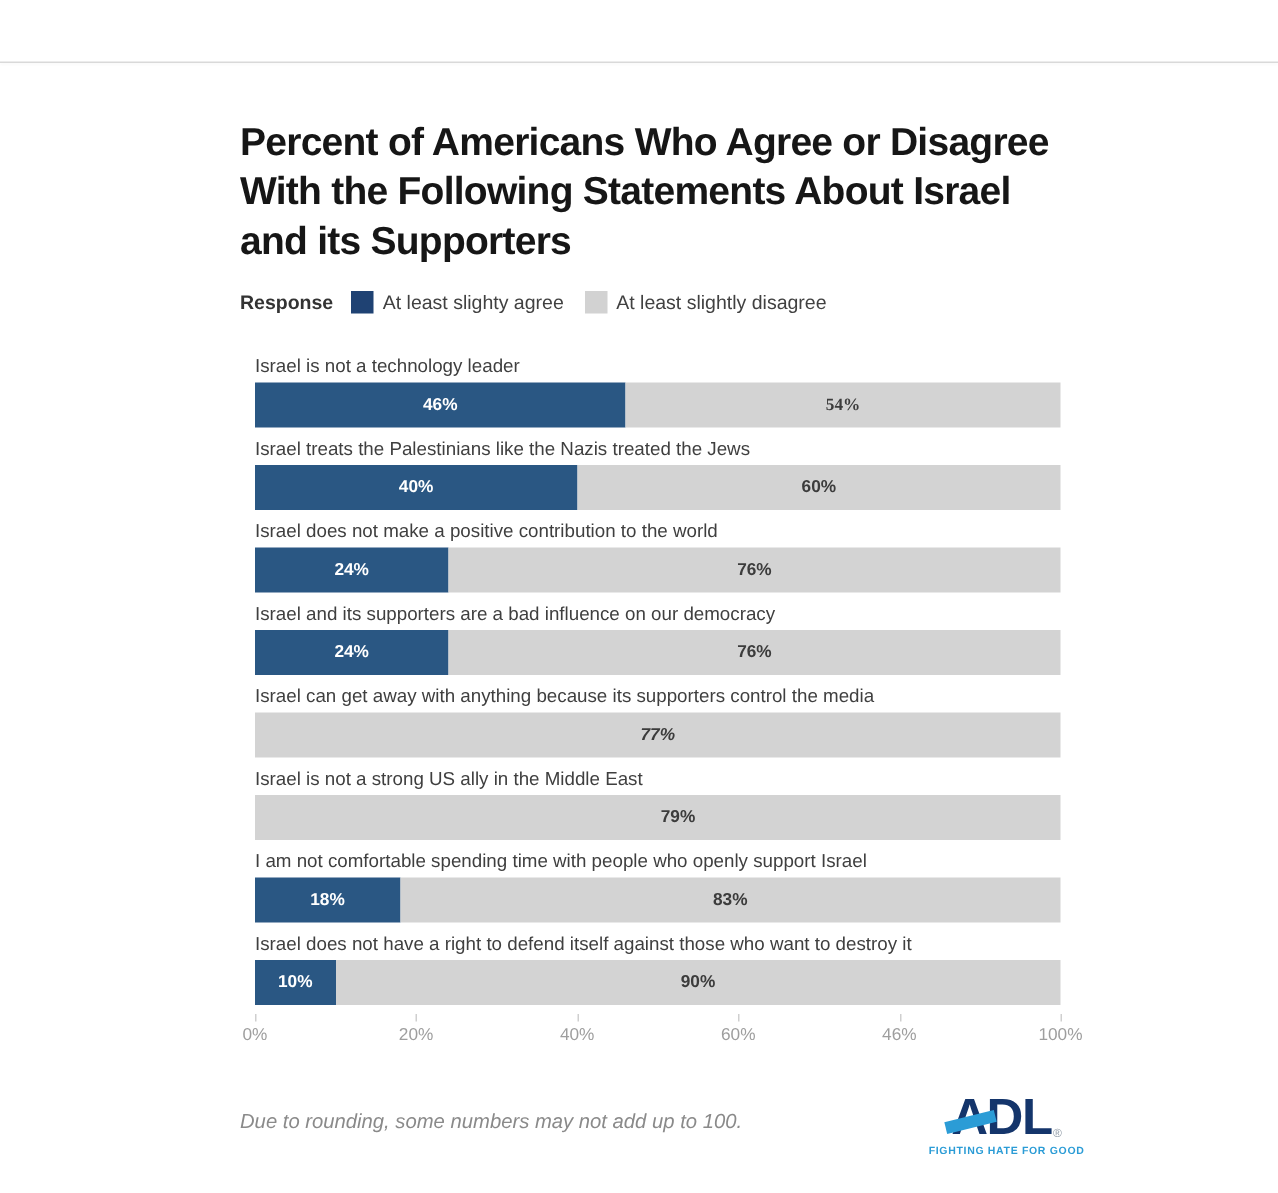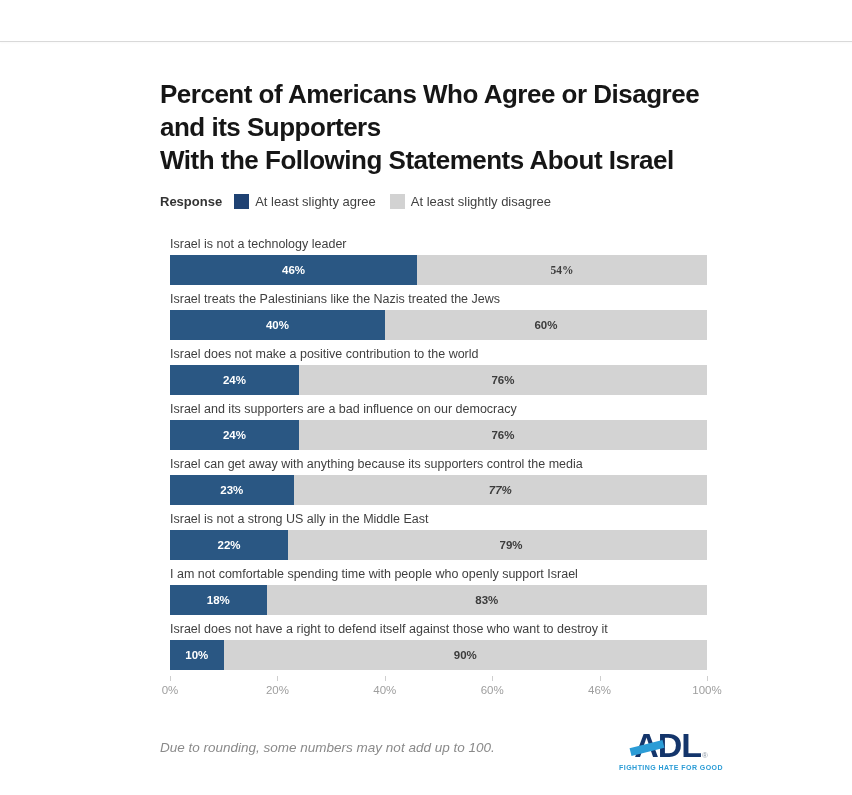--- a/index.html
+++ b/index.html
@@ -70,22 +70,22 @@
 </style>
 </head>
 <body>
 
 <div class="top-divider"></div>
 
 <div class="content">
 
   <h1 class="title">
     <div>Percent of Americans Who Agree or Disagree</div>
+    <div>With the Following Statements About Israel</div>
     <div>and its Supporters</div>
-    <div>With the Following Statements About Israel</div>
   </h1>
 
   <div class="legend">
     <span class="legend-title">Response</span>
     <span class="legend-item">
       <span class="swatch" id="swatch-agree" style="background: rgb(31, 66, 115);"></span>
       <span>At least slighty agree</span>
     </span>
     <span class="legend-item">
       <span class="swatch" id="swatch-disagree" style="background: rgb(210, 210, 210);"></span>
@@ -134,34 +134,28 @@
             <span>24%</span>
           </div>
           <div class="seg seg-disagree" style="background: rgb(211, 211, 211);">
             <span>76%</span>
           </div>
         </div>
       </div>
       <div class="row">
         <div class="row-label">Israel can get away with anything because its supporters control the media</div>
         <div class="bar">
-          <div class="seg seg-agree" style="width: 23%; background: rgb(42, 87, 131);">
-            <span>23%</span>
-          </div>
           <div class="seg seg-disagree" style="background: rgb(211, 211, 211); font-style: italic;">
             <span>77%</span>
           </div>
         </div>
       </div>
       <div class="row">
         <div class="row-label">Israel is not a strong US ally in the Middle East</div>
         <div class="bar">
-          <div class="seg seg-agree" style="width: 22%; background: rgb(42, 87, 131);">
-            <span>22%</span>
-          </div>
           <div class="seg seg-disagree" style="background: rgb(211, 211, 211); padding-left: 27px;">
             <span>79%</span>
           </div>
         </div>
       </div>
       <div class="row">
         <div class="row-label">I am not comfortable spending time with people who openly support Israel</div>
         <div class="bar">
           <div class="seg seg-agree" style="width: 18%; background: rgb(42, 87, 131);">
             <span>18%</span>

